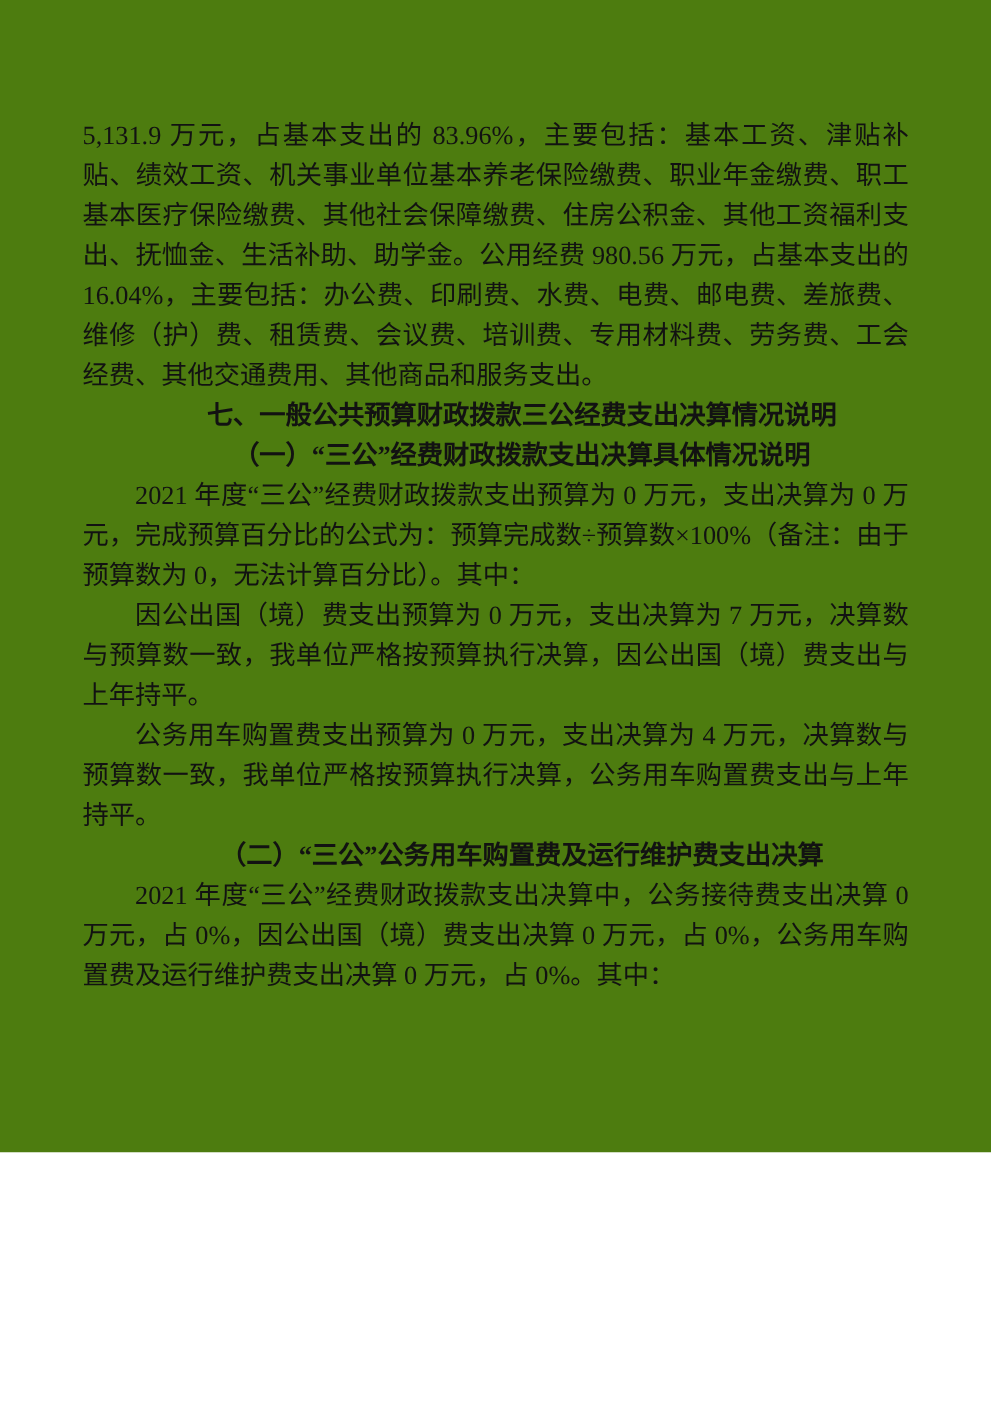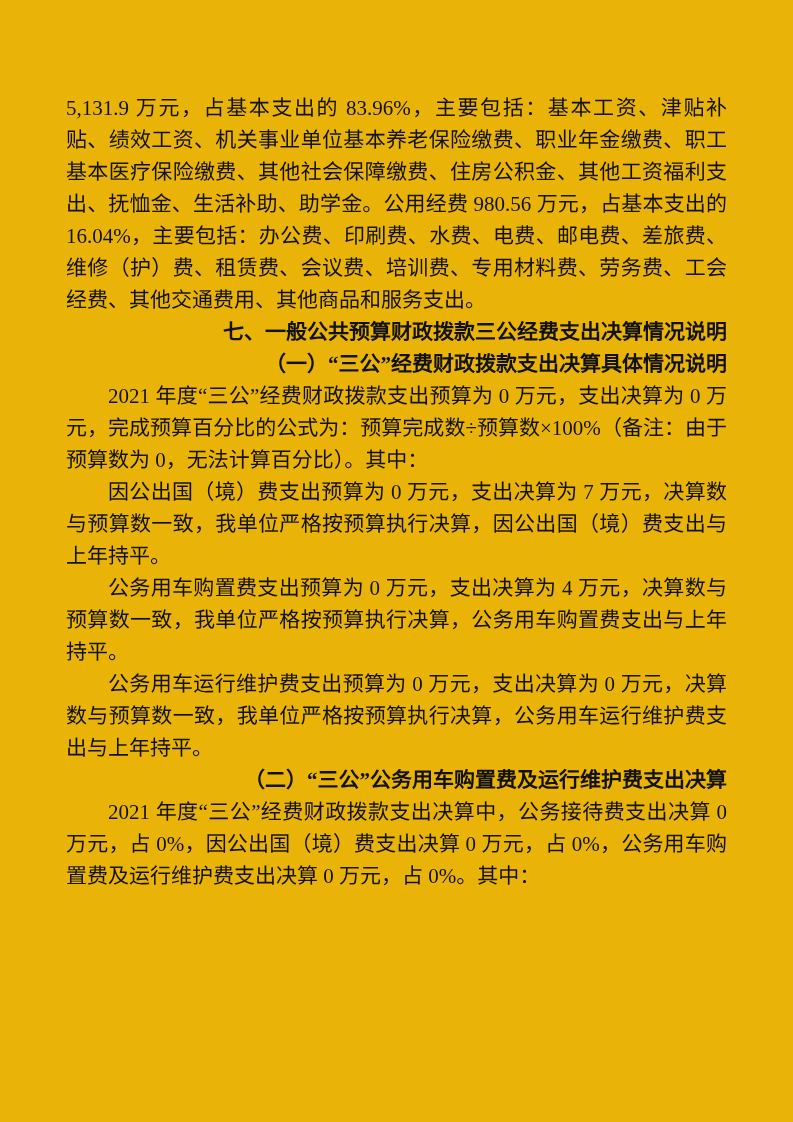--- a/index.html
+++ b/index.html
@@ -3,62 +3,61 @@
 <meta charset="utf-8">
 <style>
   html, body {
     margin: 0;
     padding: 0;
     background: #ffffff;
   }
   .page {
     position: relative;
     width: 793px;
-    height: 1122px;
+    height: 922px;
     margin: 0 auto;
-    background: #eab308;
+    background: #4d7c0f;
     box-sizing: border-box;
     padding: 92px 66px 0 66px;
     overflow: hidden;
     font-family: "Liberation Serif", "DejaVu Serif", serif;
     font-size: 21px;
     line-height: 32px;
     color: #121212;
   }
   .para {
     margin: 0;
     text-align: justify;
     text-justify: inter-ideograph;
   }
   .para.indent {
     text-indent: 2em;
   }
   .heading {
     margin: 0;
     font-weight: bold;
     text-indent: 2em;
-    text-align: right;
+    text-align: center;
   }
 </style>
 </head>
 <body>
 
 <div class="page">
   <p class="para">5,131.9 万元，占基本支出的 83.96%，主要包括：基本工资、津贴补贴、绩效工资、机关事业单位基本养老保险缴费、职业年金缴费、职工基本医疗保险缴费、其他社会保障缴费、住房公积金、其他工资福利支出、抚恤金、生活补助、助学金。公用经费 980.56 万元，占基本支出的 16.04%，主要包括：办公费、印刷费、水费、电费、邮电费、差旅费、维修（护）费、租赁费、会议费、培训费、专用材料费、劳务费、工会经费、其他交通费用、其他商品和服务支出。</p>
 
   <p class="heading">七、一般公共预算财政拨款三公经费支出决算情况说明</p>
 
   <p class="heading">（一）“三公”经费财政拨款支出决算具体情况说明</p>
 
   <p class="para indent">2021 年度“三公”经费财政拨款支出预算为 0 万元，支出决算为 0 万元，完成预算百分比的公式为：预算完成数÷预算数×100%（备注：由于预算数为 0，无法计算百分比）。其中：</p>
 
   <p class="para indent">因公出国（境）费支出预算为 0 万元，支出决算为 7 万元，决算数与预算数一致，我单位严格按预算执行决算，因公出国（境）费支出与上年持平。</p>
 
 
   <p class="para indent">公务用车购置费支出预算为 0 万元，支出决算为 4 万元，决算数与预算数一致，我单位严格按预算执行决算，公务用车购置费支出与上年持平。</p>
 
-  <p class="para indent">公务用车运行维护费支出预算为 0 万元，支出决算为 0 万元，决算数与预算数一致，我单位严格按预算执行决算，公务用车运行维护费支出与上年持平。</p>
 
   <p class="heading">（二）“三公”公务用车购置费及运行维护费支出决算</p>
 
   <p class="para indent">2021 年度“三公”经费财政拨款支出决算中，公务接待费支出决算 0 万元，占 0%，因公出国（境）费支出决算 0 万元，占 0%，公务用车购置费及运行维护费支出决算 0 万元，占 0%。其中：</p>
 
 </div>
 
 </body></html>

